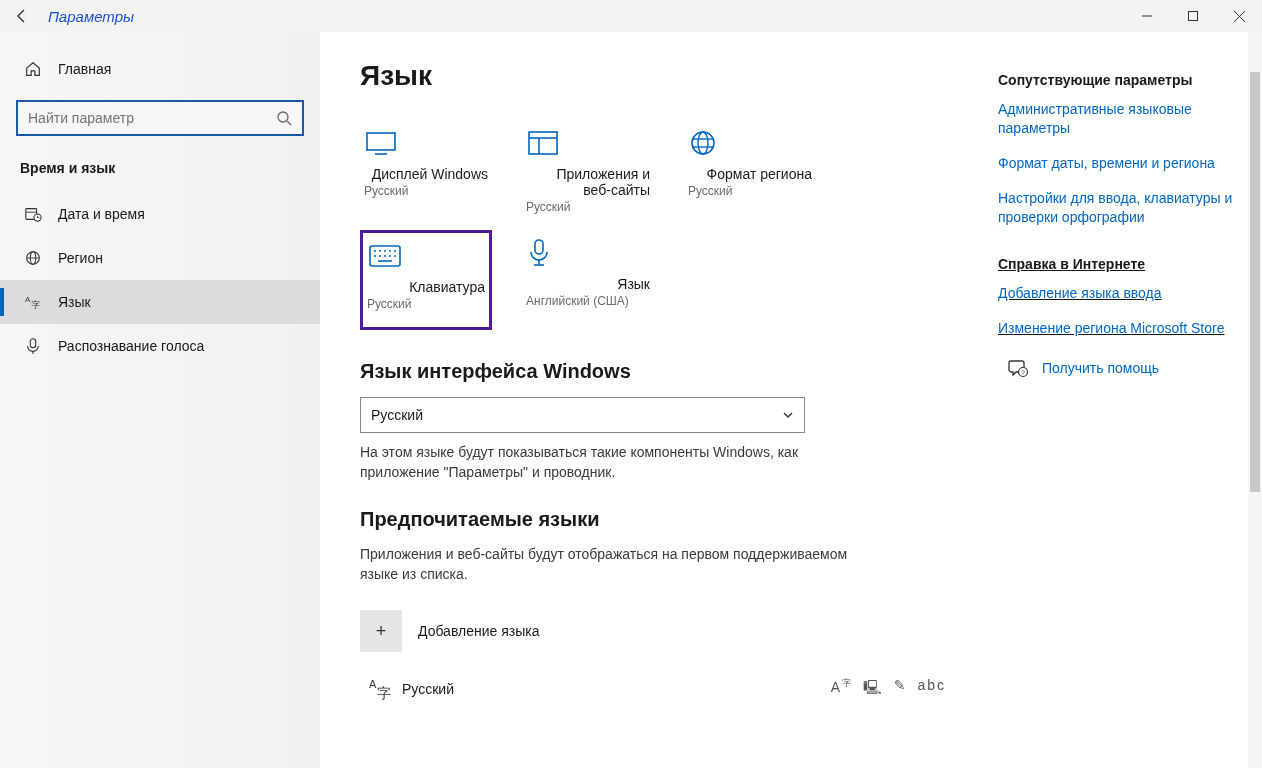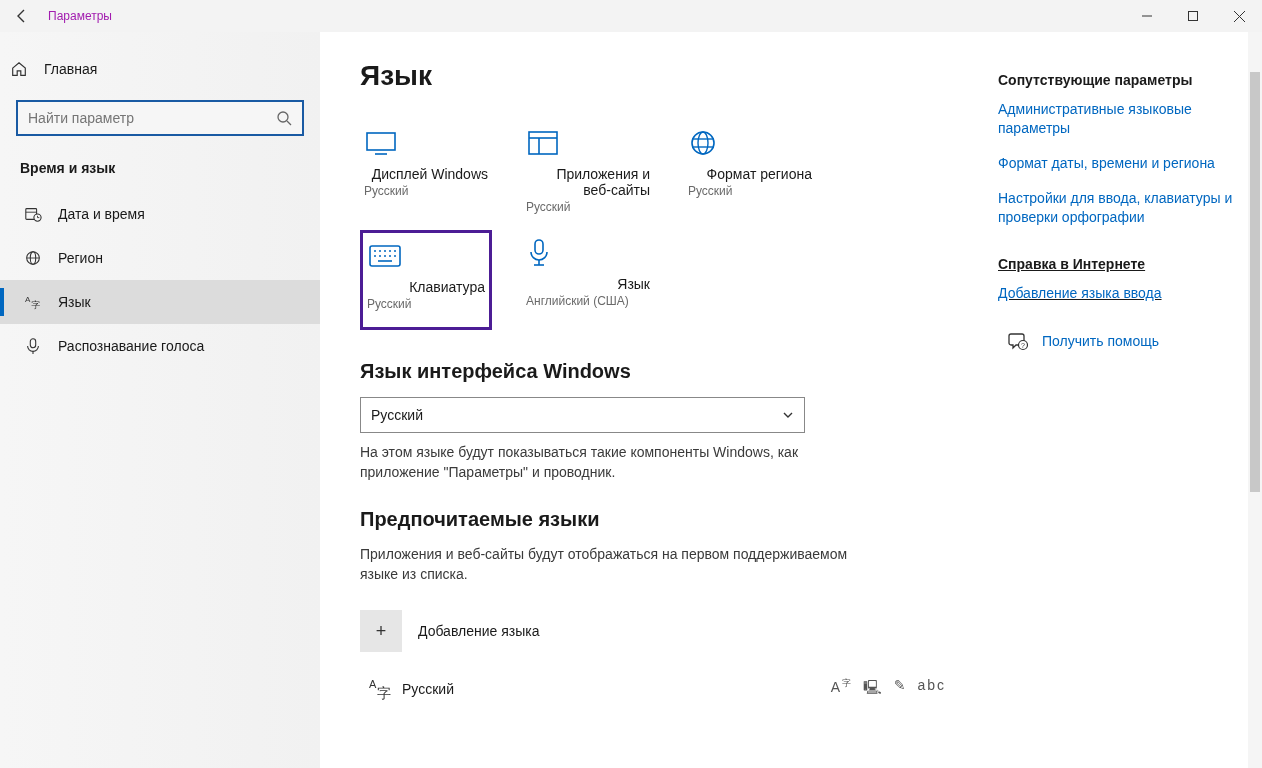--- a/index.html
+++ b/index.html
@@ -1,24 +1,24 @@
 <!DOCTYPE html>
 <html><head>
 <meta charset="utf-8">
 <style>
   * { box-sizing: border-box; margin: 0; padding: 0; font-family: "Segoe UI", -apple-system, sans-serif; }
   body { background: #fff; width: 1262px; height: 768px; overflow: hidden; color: #1a1a1a; }
   .titlebar { height: 32px; display: flex; align-items: center; background: #f3f3f3; }
   .back-btn { width: 44px; height: 32px; display:flex; align-items:center; justify-content:center; color:#333; }
-  .titlebar-title { font-size: 12px; color:#a21caf; padding-left: 4px; }
+  .titlebar-title { font-size: 15px; color:#1d4ed8; padding-left: 4px; font-style: italic; }
   .win-controls { margin-left:auto; display:flex; }
   .win-btn { width:46px; height:32px; display:flex; align-items:center; justify-content:center; color:#333; }
   .app { display:flex; height: calc(768px - 32px); }
   .sidebar { width: 320px; background: linear-gradient(90deg,#f6f6f6 0%,#f1f1f1 100%); padding-top: 18px; position:relative; }
-  .home-row { display:flex; align-items:center; gap:16px; padding: 10px 10px; font-size:14px; }
+  .home-row { display:flex; align-items:center; gap:16px; padding: 10px 24px; font-size:14px; }
   .home-row svg { flex:none; }
   .search-wrap { margin: 12px 16px 18px 16px; border:2px solid #195aa3; height:36px; display:flex; align-items:center; padding:0 10px; background:#f6f6f6; }
   .search-wrap input { flex:1; border:none; background:transparent; outline:none; font-size:14px; color:#666; }
   .side-heading { font-weight:600; font-size:14px; padding: 6px 20px 16px 20px; }
   .side-item { display:flex; align-items:center; gap:16px; height:44px; font-size:14px; padding: 0 24px; position:relative; }
   .side-item.active { background:#dcdcdc; }
   .side-item.active::before { content:""; position:absolute; left:0; top:8px; bottom:8px; width:4px; background:#0067c0; }
   .side-item svg { flex:none; }
   .main { flex:1; display:flex; overflow:hidden; }
   .content { flex:1; padding: 28px 40px 0 40px; overflow-y:auto; }
@@ -36,21 +36,21 @@
   .plus-box { width:42px; height:42px; background:#e6e6e6; display:flex; align-items:center; justify-content:center; font-size:18px; color:#333; }
   .add-text { font-size:14px; }
   .lang-row { display:flex; align-items:center; padding: 6px 0; }
   .lang-icon { width:42px; display:flex; align-items:center; justify-content:center; color:#333; }
   .lang-name { font-size:14px; flex:1; }
   .lang-badges { display:flex; gap:10px; color:#555; font-size:14px; padding-right:6px; letter-spacing:2px; }
   .rightcol { width:270px; padding: 40px 18px 0 6px; font-size:14px; position:relative; }
   .r-heading { font-weight:600; margin-bottom:12px; }
   .r-link { color:#0067c0; display:block; margin-bottom:16px; line-height:1.35; cursor:pointer; }
   .r-section { margin-top: 30px; text-decoration: underline; }
-  .help-row { display:flex; align-items:center; gap:14px; margin-top:28px; color:#0067c0;padding-left:10px; }
+  .help-row { display:flex; align-items:center; gap:14px; margin-top:20px; color:#0067c0;padding-left:10px; }
   .help-row svg { color:#333; }
   .scrollbar-track { position:absolute; right:0; top:0; bottom:0; width:14px; background:#f5f5f5; }
   .scrollbar-thumb { position:absolute; right:2px; top:40px; width:10px; height:420px; background:#c8c8c8; }
 </style>
 </head>
 <body>
 
 <div class="titlebar">
   <div class="back-btn">
     <svg width="16" height="16" viewBox="0 0 16 16">
@@ -240,20 +240,21 @@
 
     <div class="rightcol">
       <div class="r-heading">Сопутствующие параметры</div>
       <a class="r-link">Административные языковые параметры</a>
       <a class="r-link">Формат даты, времени и региона</a>
       <a class="r-link">Настройки для ввода, клавиатуры и проверки орфографии</a>
 
       <div class="r-section">
         <div class="r-heading">Справка в Интернете</div>
         <a class="r-link">Добавление языка ввода</a>
+        <a class="r-link">Изменение региона Microsoft Store</a>
       </div>
 
       <div class="help-row">
         <svg width="20" height="20" viewBox="0 0 20 20">
             <path d="M3 3 h11 a2 2 0 0 1 2 2 v7 a2 2 0 0 1 -2 2 h-6 l-3 3 v-3 h-2 a2 2 0 0 1 -2 -2 v-7 a2 2 0 0 1 2 -2 z" stroke="#333" fill="none" stroke-width="1.3"></path>
             <circle cx="15" cy="14" r="4.5" stroke="#333" fill="#fff" stroke-width="1.2"></circle>
             <text x="13" y="17" font-size="7" fill="#333">?</text>
           </svg>
         <span>Получить помощь</span>
       </div>

